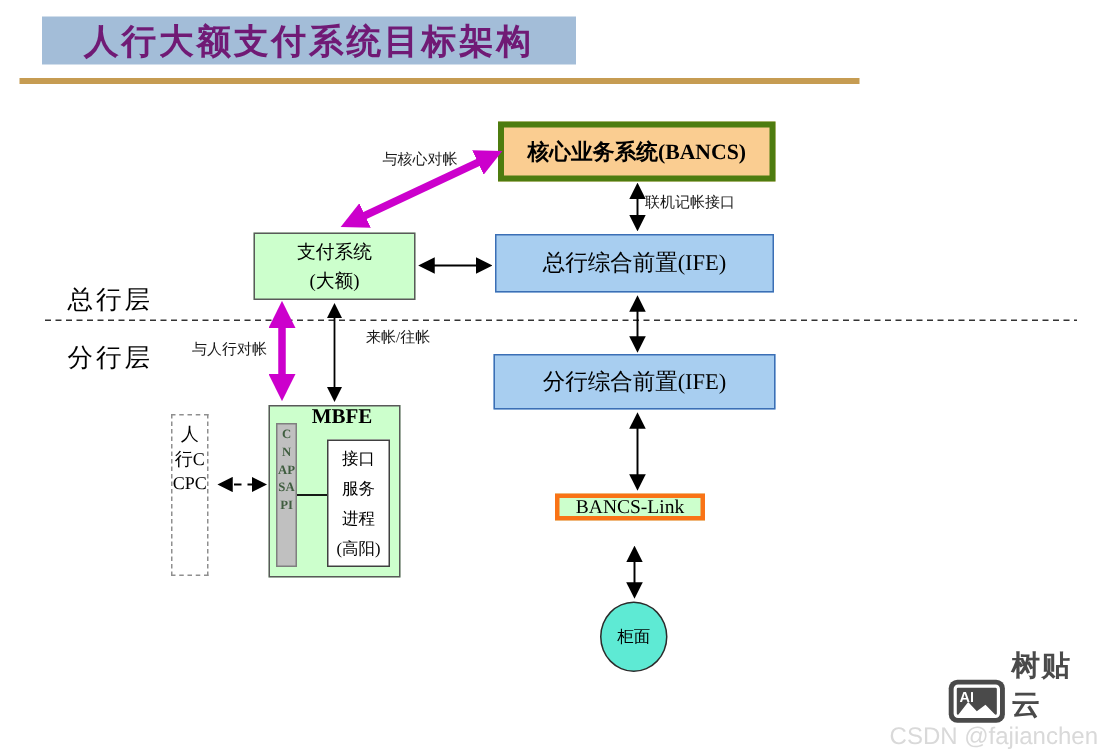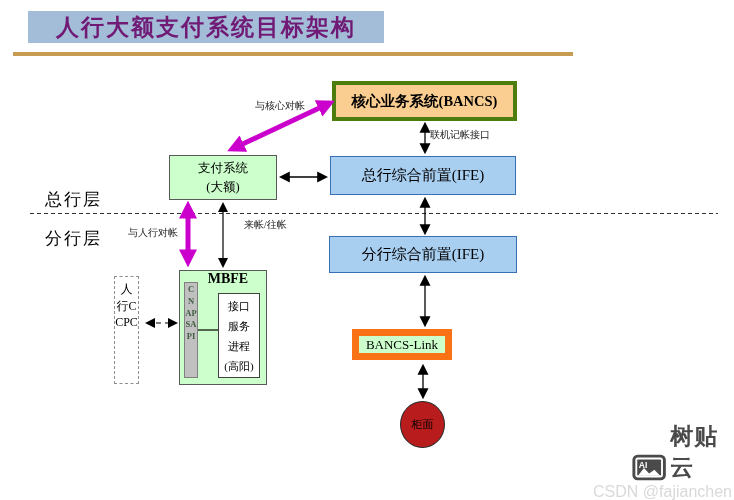--- a/index.html
+++ b/index.html
@@ -25,39 +25,39 @@
   .mbfe-box{left:179px;top:270px;width:88px;height:115px;}
   .mbfe-title{left:193px;top:271px;width:70px;height:16px;font-size:14px;font-weight:bold;}
   .cnaps-bar{left:184px;top:282px;width:14px;height:96px;background:#c0c0c0;border:1px solid #7f7f7f;
              font-size:8.5px;font-weight:bold;color:#3f5d3f;line-height:11.8px;word-break:break-all;
              display:block;text-align:center;padding-top:1px;}
   .proc-box{left:218px;top:293px;width:42px;height:85px;background:#ffffff;border:1px solid #404040;
             font-size:11px;line-height:20px;}
   .ccpc-box{left:114px;top:276px;width:25px;height:108px;border:1px dashed #8f8f8f;background:#fff;
             font-size:12px;line-height:16.5px;word-break:break-all;display:block;text-align:center;
             padding-top:4px;}
-  .bancs-link{left:352px;top:329px;width:100px;height:31px;border:7px solid #f97316;font-size:13px;}
-  .counter{left:400px;top:401px;width:45px;height:47px;background:#b91c1c;border:1px solid #2b2b2b;
+  .bancs-link{left:370px;top:329px;width:100px;height:18px;border:3px solid #f97316;font-size:13px;}
+  .counter{left:400px;top:401px;width:45px;height:47px;background:#5eead4;border:1px solid #2b2b2b;
            border-radius:50%;font-size:11px;}
   
   .layer{position:absolute;color:#000;font-size:17px;letter-spacing:2px;}
   .layer-ho{left:45px;top:188px;}
   .layer-br{left:45px;top:227px;}
   
   .elabel{position:absolute;color:#1a1a1a;font-size:10px;white-space:nowrap;}
   .lbl-online{left:430px;top:128px;}
   .lbl-core{left:255px;top:99px;}
   .lbl-pboc{left:128px;top:226px;}
   .lbl-io{left:232px;top:218px;margin-left:12px;}
   
   .overlay{position:absolute;left:0;top:0;pointer-events:none;}
   
   .logo-wrap{position:absolute;left:632px;top:449px;width:100px;height:34px;display:flex;
              align-items:flex-end;font-family:"Liberation Sans","DejaVu Sans",sans-serif;}
-  .logo-text{font-size:23px;font-weight:bold;color:#4a4a4a;margin-left:4px;letter-spacing:1px;}
+  .logo-text{font-size:19px;font-weight:bold;color:#4a4a4a;margin-left:4px;letter-spacing:1px;}
   .watermark{position:absolute;right:2px;top:483px;font-size:16px;color:#d9d9d9;
              font-family:"Liberation Sans",sans-serif;}
 </style>
 </head>
 <body>
 
 <div id="canvas">
 
   <div class="abs title-bar">人行大额支付系统目标架构</div>
   <div class="abs gold-rule"></div>

